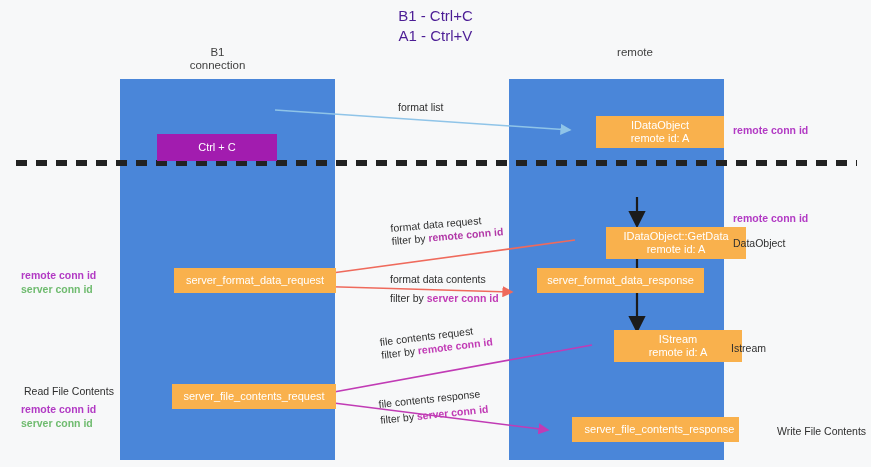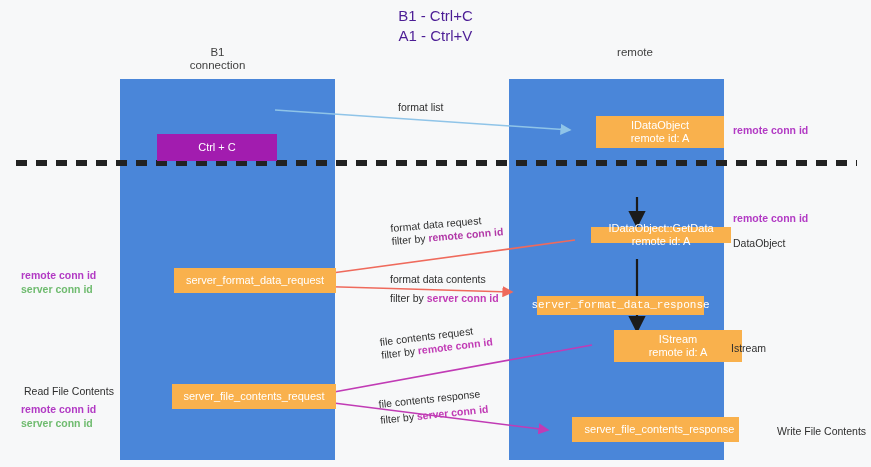--- a/index.html
+++ b/index.html
@@ -92,30 +92,30 @@
   <div class="node green" style="left:157px;top:95px;width:120px;height:27px;">
     <span>Ctrl + C</span>
   </div>
 
   <div class="node orange" style="left:572px;top:116px;width:128px;height:32px;">
     <span>IDataObject</span>
     <span>remote id: A</span>
   </div>
 
 
-  <div class="node orange" style="left:567px;top:227px;width:140px;height:16px;">
+  <div class="node orange" style="left:582px;top:227px;width:140px;height:32px;">
     <span>IDataObject::GetData</span>
     <span>remote id: A</span>
   </div>
 
   <div class="node orange" style="left:150px;top:268px;width:162px;height:25px;">
     <span>server_format_data_request</span>
   </div>
 
-  <div class="node orange" style="left:513px;top:296px;width:167px;height:19px;font-family:Liberation Mono, monospace;">
+  <div class="node orange" style="left:513px;top:268px;width:167px;height:25px;">
     <span>server_format_data_response</span>
   </div>
 
   <div class="node orange" style="left:590px;top:330px;width:128px;height:32px;">
     <span>IStream</span>
     <span>remote id: A</span>
   </div>
 
   <div class="node orange" style="left:148px;top:384px;width:164px;height:25px;">
     <span>server_file_contents_request</span>

